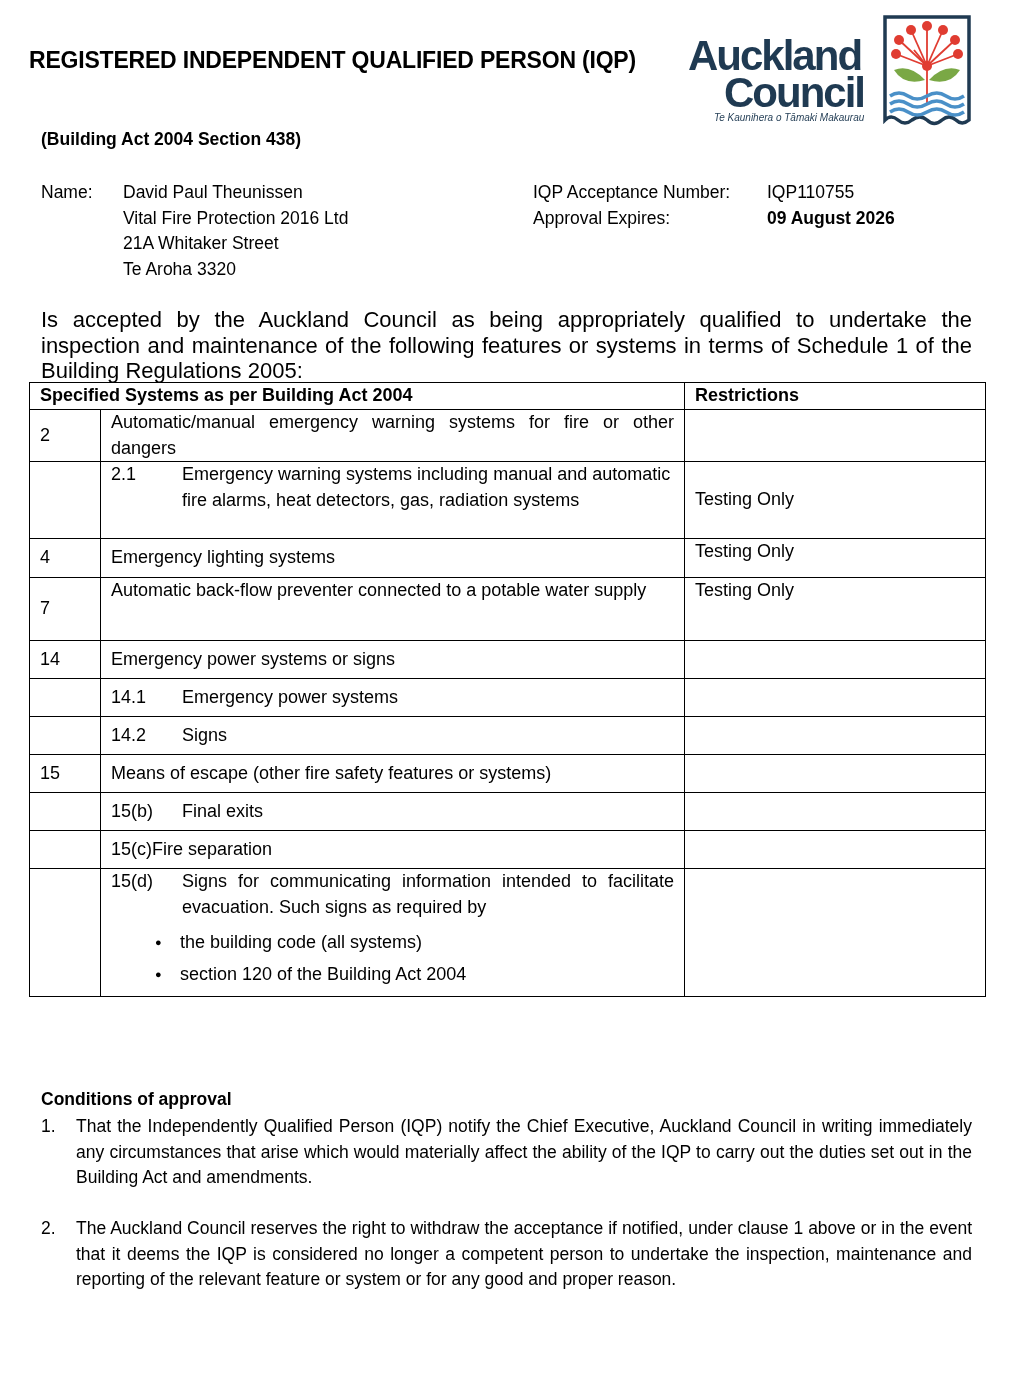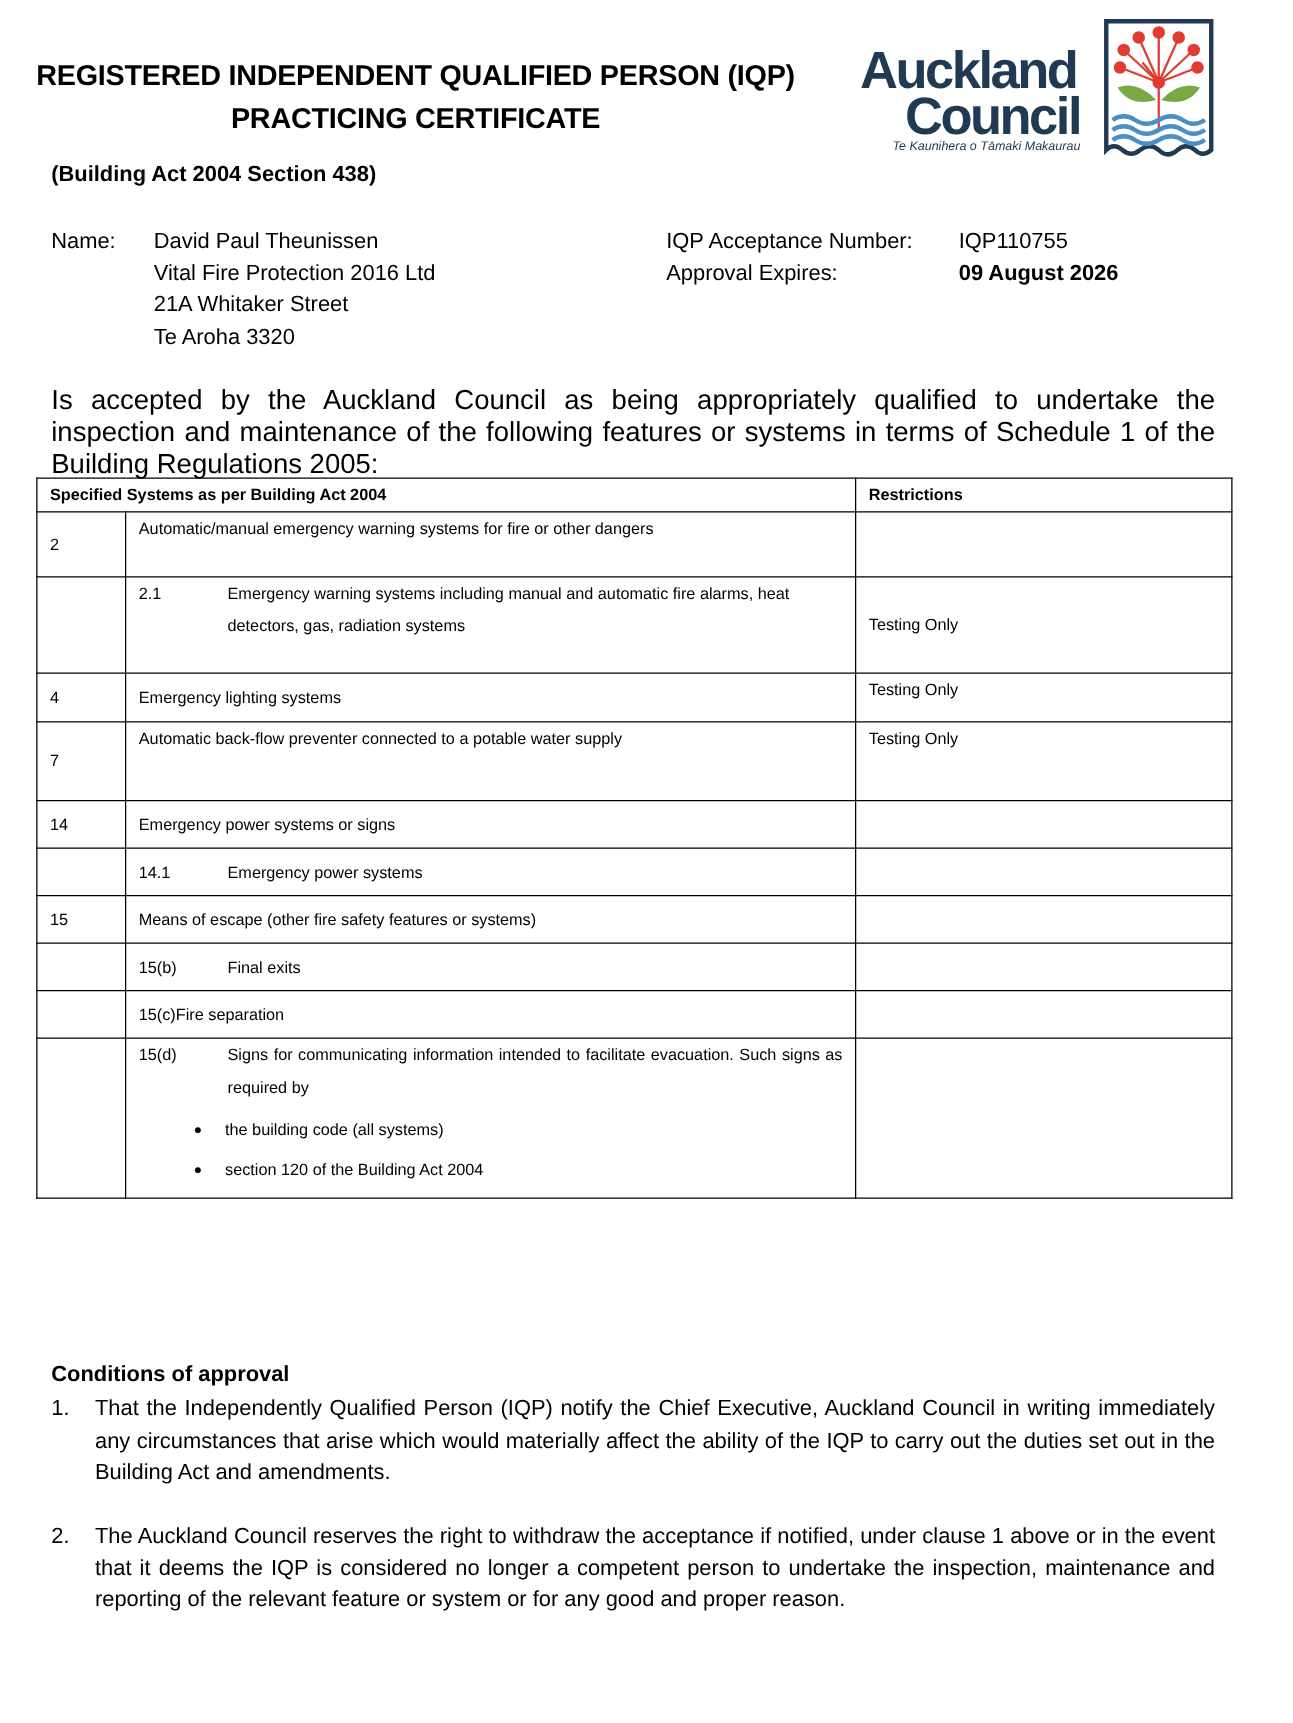--- a/index.html
+++ b/index.html
@@ -15,21 +15,21 @@
   .logo-tagline { position: absolute; left: 26px; top: 98px; font-size: 10px; font-style: italic; color: #1f3a52; }
   .logo-badge { position: absolute; left: 194px; top: 0; width: 90px; height: 118px; }
   .name-label { position: absolute; left: 41px; top: 180px; }
   .name-lines { position: absolute; left: 123px; top: 180px; }
   .iqp-labels { position: absolute; left: 533px; top: 180px; }
   .iqp-values { position: absolute; left: 767px; top: 180px; }
   .bold { font-weight: bold; }
 
   .intro { left: 41px; top: 307px; width: 931px; font-size: 22px; line-height: 25.5px; text-align: justify; }
 
-  table.systems { position: absolute; left: 29px; top: 382px; width: 957px; border-collapse: collapse; font-size: 13px; }
+  table.systems { position: absolute; left: 29px; top: 382px; width: 957px; border-collapse: collapse; font-size: 18px; }
   table.systems td, table.systems th { border: 1px solid #000; vertical-align: top; padding: 0 10px; line-height: 25.5px; text-align: left; }
   table.systems th { font-weight: bold; height: 26px; }
   .c1 { width: 50px; }
   .c3 { width: 280px; }
   .vmid { vertical-align: middle !important; }
   .sub { display: flex; }
   .subnum { width: 71px; flex: none; }
   .justify { text-align: justify; }
   .bullets { margin: 6px 0 4px 0; padding: 0; list-style: none; }
   .bullets li { position: relative; padding-left: 69px; line-height: 32px; }
@@ -38,21 +38,20 @@
   .cond-head { left: 41px; top: 1089px; font-size: 17.5px; font-weight: bold; text-align: center; }
   .cond { left: 41px; width: 931px; font-size: 17.5px; line-height: 25.5px; }
   .cond .num { position: absolute; left: 0; top: 0; }
   .cond .body { margin-left: 35px; text-align: justify; }
 </style>
 </head>
 <body>
 
 <div class="abs title">
   <div>REGISTERED INDEPENDENT QUALIFIED PERSON (IQP)</div>
-  <div>PRACTICING CERTIFICATE</div>
 </div>
 <div class="abs subtitle">(Building Act 2004 Section 438)</div>
 
 <div class="abs logo">
   <div class="logo-word logo-auckland">Auckland</div>
   <div class="logo-word logo-council">Council</div>
   <div class="logo-tagline">Te Kaunihera o Tāmaki Makaurau</div>
   <svg class="logo-badge" viewBox="0 0 90 118">
     <path d="M3,3 H87 V106 Q80,112 74,106 Q67,100 60,106 Q52,113 45,106 Q38,100 30,106 Q23,112 16,106 Q9,100 3,106 Z" fill="#fff" stroke="#1f3a52" stroke-width="3.5"></path>
     <g stroke="#e03c31" stroke-width="1.8" fill="none">
@@ -154,20 +153,30 @@
         <td class="c1"></td>
         <td style="vertical-align: middle;">
           <div class="sub">
             <span class="subnum">14.1</span>
             <span class="">Emergency power systems</span>
           </div>
         </td>
         <td class="c3"></td>
       </tr>
       <tr style="height: 38px;">
+        <td class="c1"></td>
+        <td style="vertical-align: middle;">
+          <div class="sub">
+            <span class="subnum">14.2</span>
+            <span class="">Signs</span>
+          </div>
+        </td>
+        <td class="c3"></td>
+      </tr>
+      <tr style="height: 38px;">
         <td class="c1 vmid" style="vertical-align: middle;">15</td>
         <td style="vertical-align: middle;">
           <div class="justify">Means of escape (other fire safety features or systems)</div>
         </td>
         <td class="c3"></td>
       </tr>
       <tr style="height: 38px;">
         <td class="c1"></td>
         <td style="vertical-align: middle;">
           <div class="sub">

